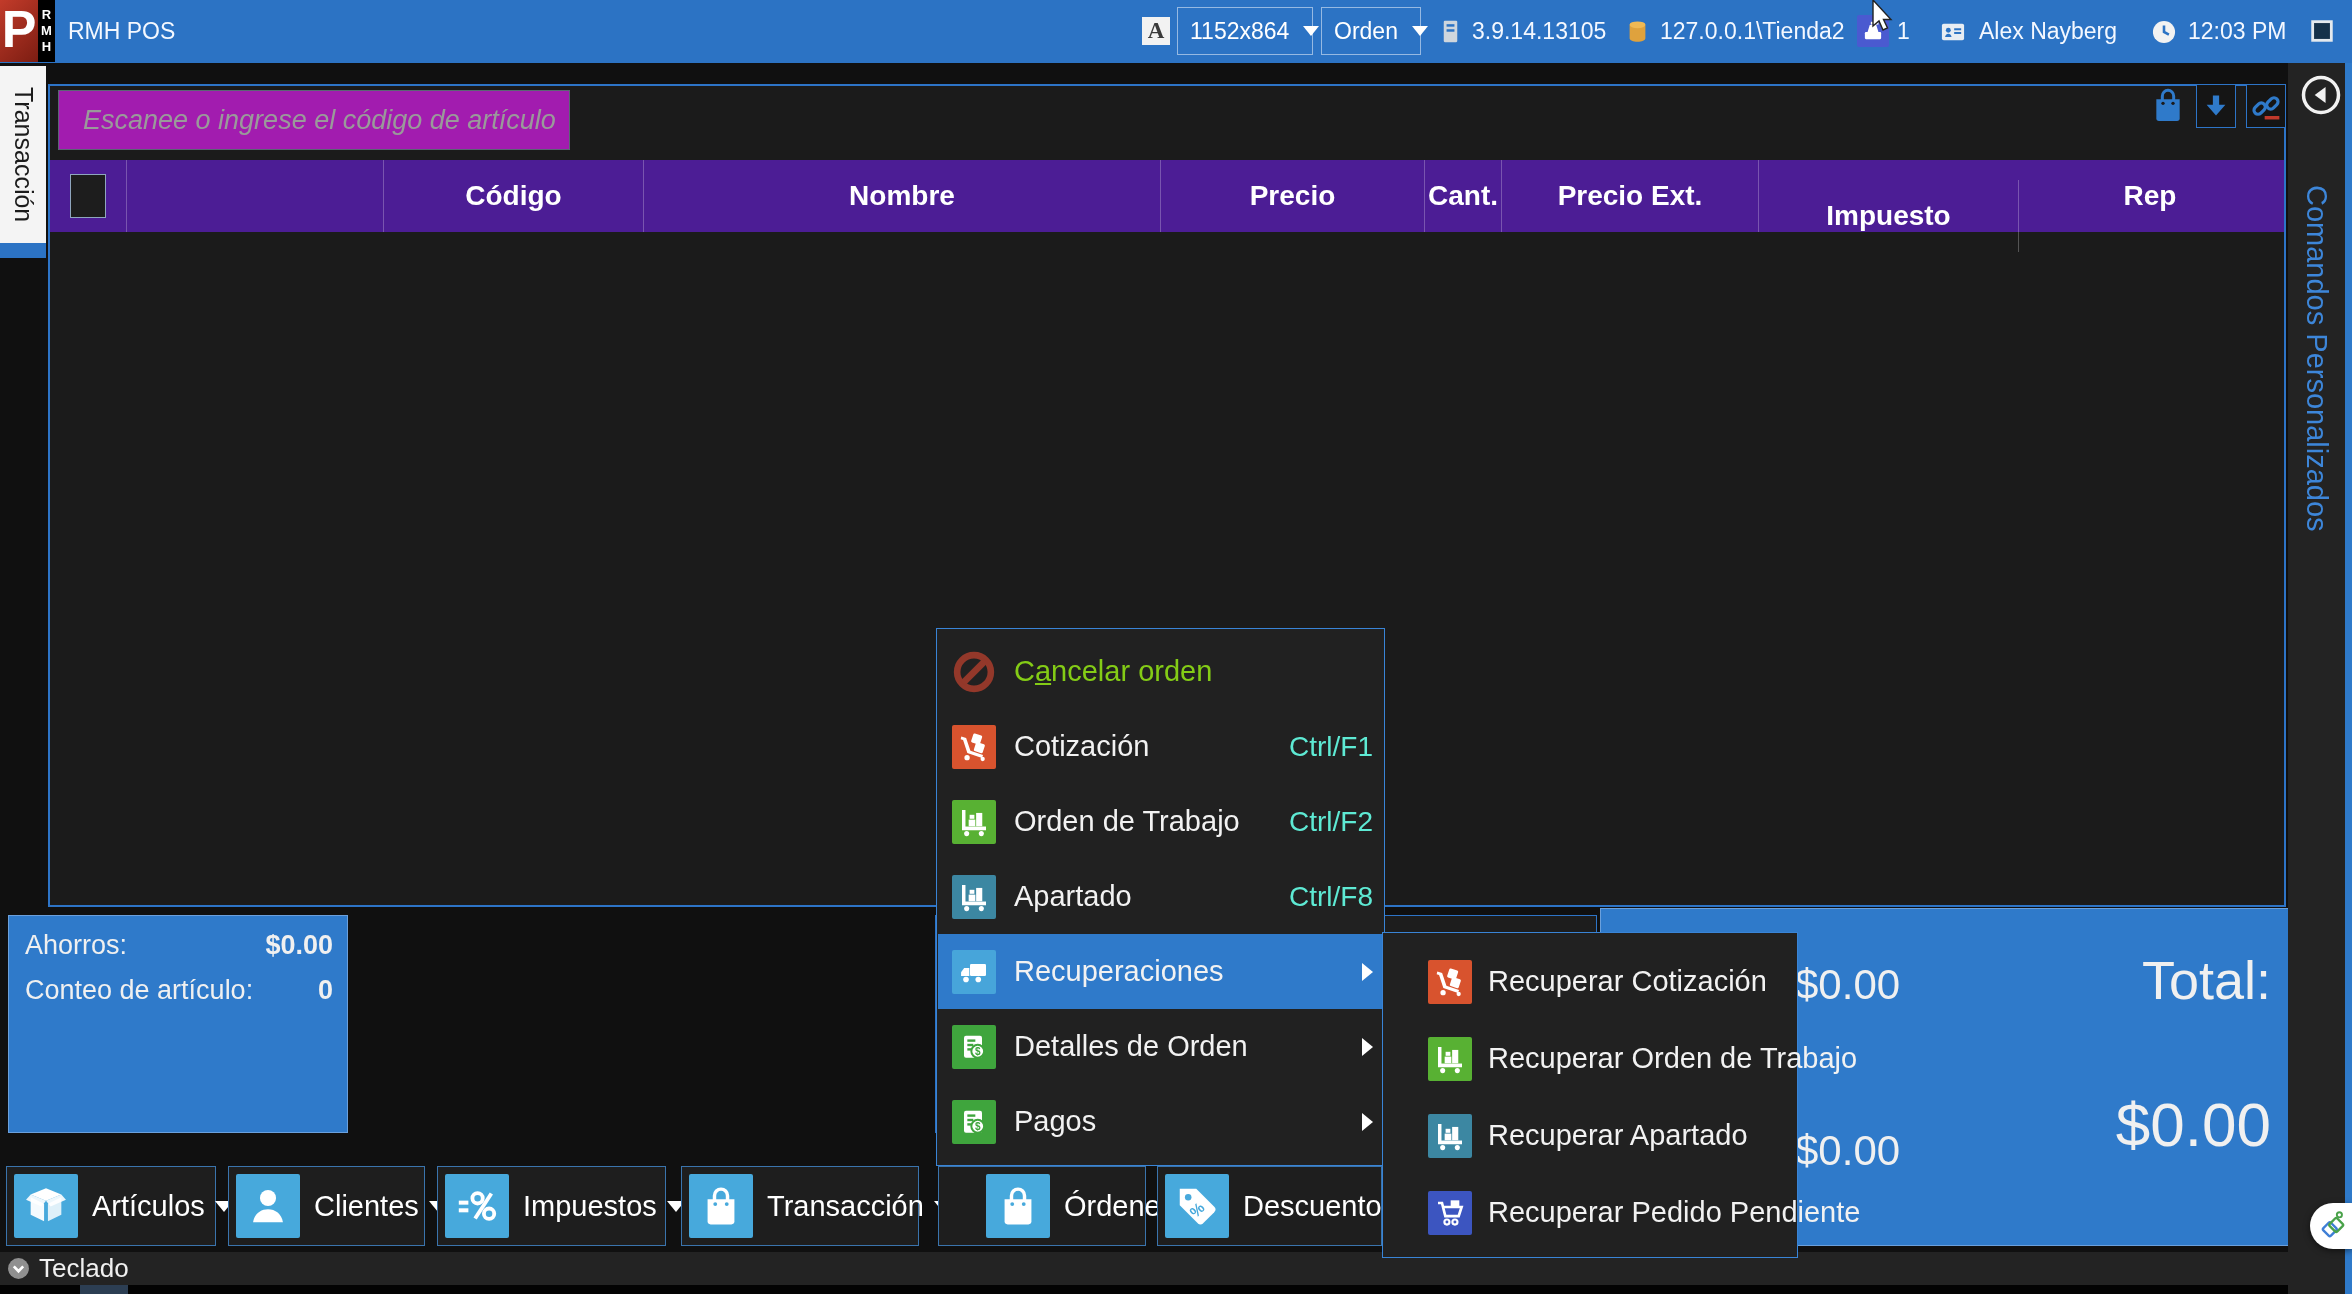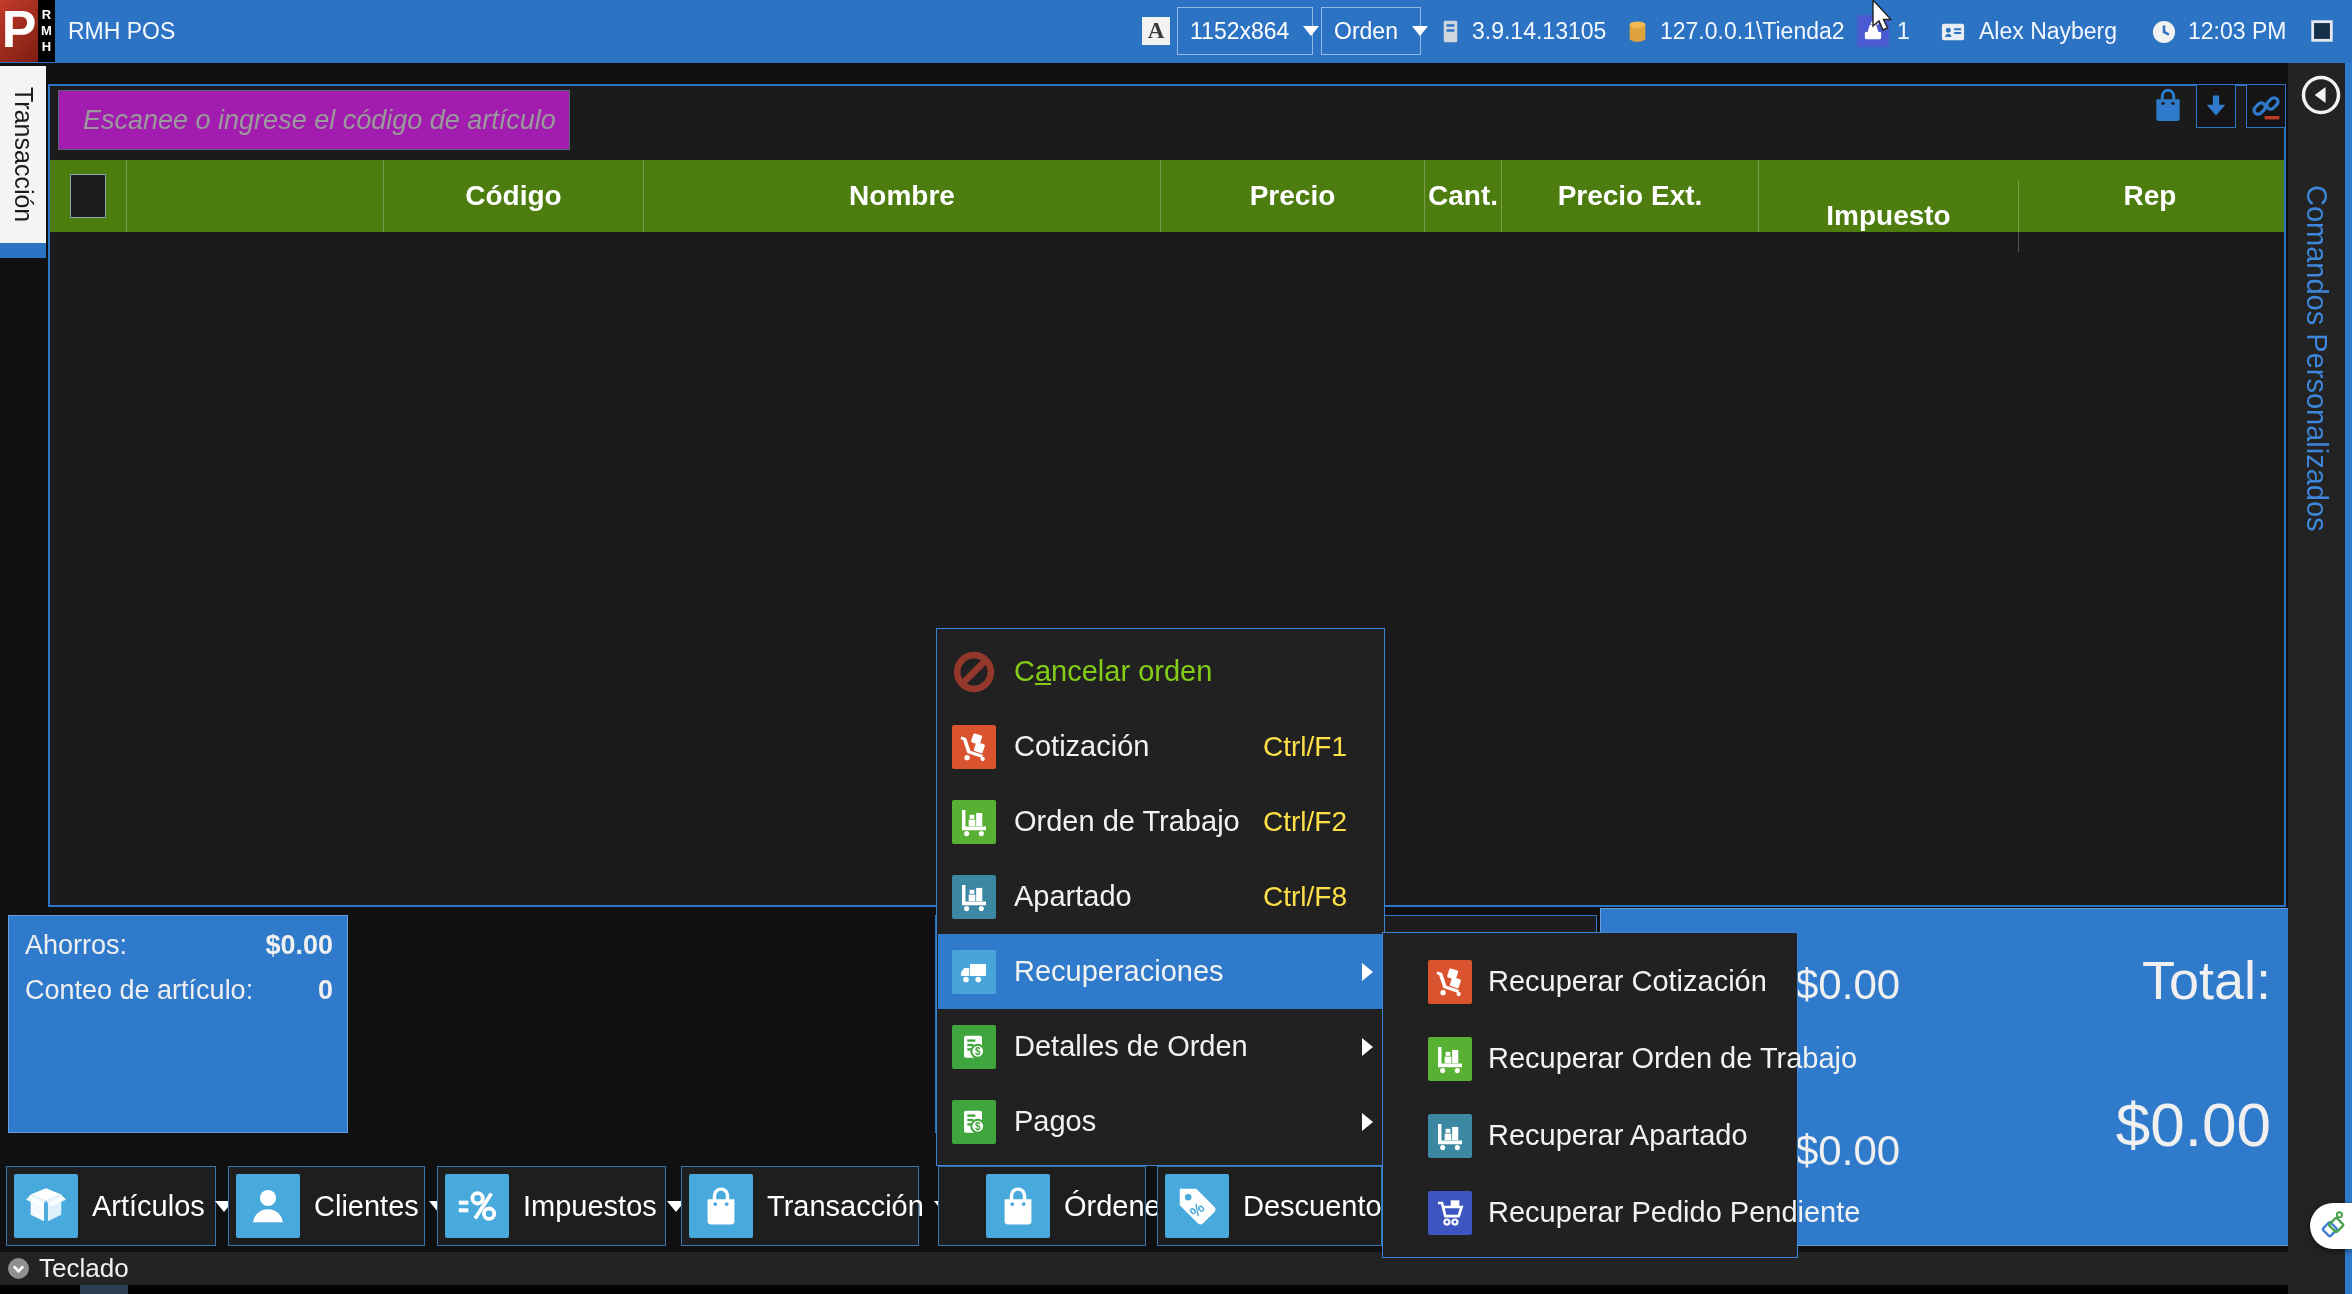--- a/index.html
+++ b/index.html
@@ -37,21 +37,21 @@
                color:#3d86d9;font-size:29px;z-index:7;}
   #right-label span{writing-mode:vertical-rl;white-space:nowrap;}
   #collapse-btn{left:2300px;top:74px;width:42px;height:42px;z-index:7;}
 
   
   #grid{left:48px;top:84px;width:2238px;height:823px;background:#1b1b1b;
         border:2px solid #2d74c7;box-sizing:border-box;z-index:2;}
   #scan{left:8px;top:4px;width:512px;height:60px;background:#a21caf;border:1px solid #5a6673;
         box-sizing:border-box;color:#cfcfcf;font-size:27px;font-style:italic;padding:0 0 0 24px;outline:none;}
   #scan::placeholder{color:#9a9a9a;font-style:italic;}
-  #thead{left:0px;top:74px;width:2234px;height:72px;background:#4d7c0f;display:flex;}
+  #thead{left:0px;top:74px;width:2234px;height:72px;background:#4c1d95;display:flex;}
   .th{height:72px;border-right:1px solid rgba(255,255,255,.25);box-sizing:border-box;display:flex;
       align-items:center;justify-content:center;font-size:28px;font-weight:bold;color:#fff;}
   .cbx{width:34px;height:42px;background:#1d1d1d;border:1px solid #8fa6bd;}
   .gridbtn{width:40px;height:44px;border:1px solid #2d74c7;background:#151515;box-sizing:border-box;
            display:flex;align-items:center;justify-content:center;z-index:3;}
 
   
   .bluepanel{background:#2f7aca;border:1px solid #6ba0dc;box-sizing:border-box;}
   #savings{left:8px;top:915px;width:340px;height:218px;z-index:2;padding:14px 14px 0 16px;}
   .srow{display:flex;justify-content:space-between;font-size:27px;margin-bottom:14px;}
@@ -64,21 +64,21 @@
 
   
   #menu{left:936px;top:628px;width:449px;height:538px;background:#212121;
         border:1px solid #3984d6;box-sizing:border-box;z-index:10;}
   .menu-item{position:absolute;left:1px;width:445px;height:75px;display:flex;align-items:center;}
   .menu-item.hl{background:#2f7aca;}
   .tile{width:44px;height:44px;margin-left:14px;border-radius:2px;flex:0 0 auto;
         display:flex;align-items:center;justify-content:center;color:#fff;}
   .mi-label{font-size:29px;margin-left:18px;color:#f2f2f2;white-space:nowrap;}
   .mi-label.dis{color:#84cc16;}
-  .mi-short{position:absolute;right:36px;font-size:28px;color:#fde047;}
+  .mi-short{position:absolute;right:10px;font-size:28px;color:#5eead4;}
   .mi-arrow{position:absolute;right:10px;width:0;height:0;border-top:9px solid transparent;
             border-bottom:9px solid transparent;border-left:11px solid #fff;}
   .u{text-decoration:underline;}
   #submenu{left:1382px;top:932px;width:416px;height:326px;background:#212121;
            border:1px solid #3984d6;box-sizing:border-box;z-index:11;}
   .sub-item{position:absolute;left:1px;width:412px;height:77px;display:flex;align-items:center;margin-left:32px;}
   .sub-item .mi-label{margin-left:16px;}
   .sub-item .tile{margin-left:12px;}
 
   

